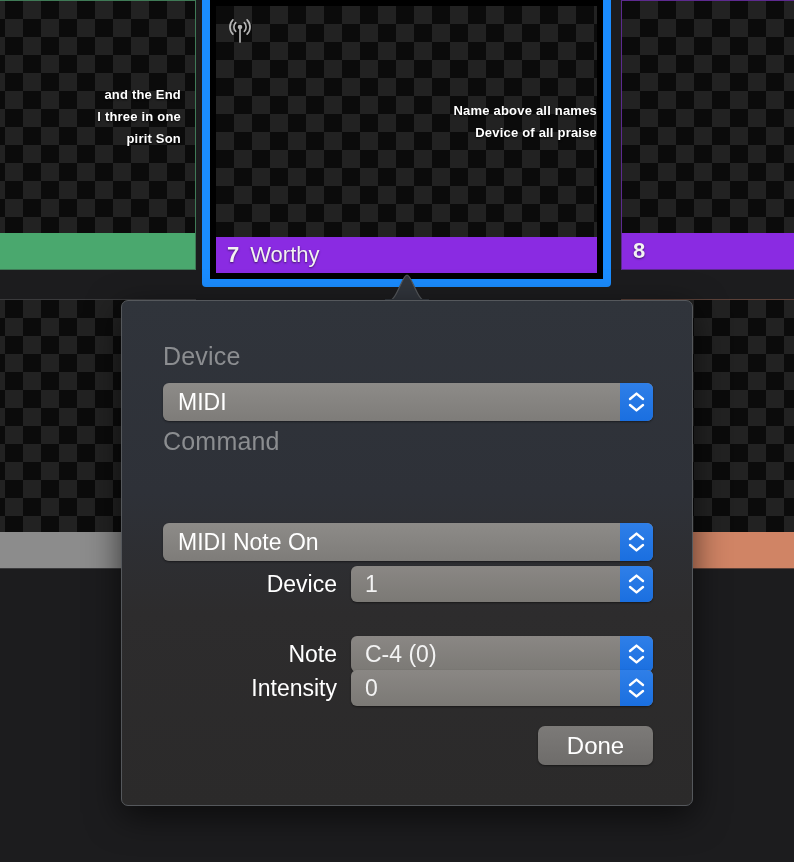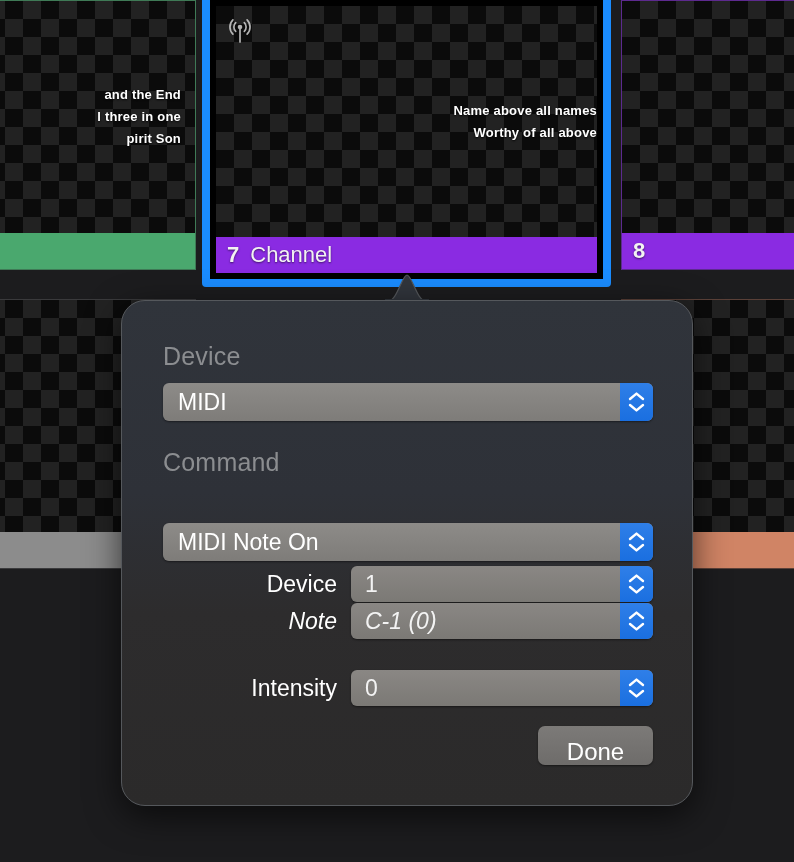--- a/index.html
+++ b/index.html
@@ -138,36 +138,36 @@
   }
 
   #popover {
     position: absolute;
     left: 121px;
     top: 300px;
     width: 572px;
     height: 506px;
     background: linear-gradient(180deg, #30343b 0%, #2e3138 38%, #2d2c2d 62%, #2b2a2a 100%);
     border: 1px solid #55585c;
-    border-radius: 24px;
+    border-radius: 7px;
     box-sizing: border-box;
     box-shadow: 0 10px 34px rgba(0,0,0,0.62);
     z-index: 11;
   }
 
   .section-label {
     position: absolute;
     left: 41px;
     color: #8b8d90;
     font-size: 25px;
     font-weight: normal;
     letter-spacing: 0.2px;
   }
   #device-label  { top: 41px; }
-  #command-label { top: 147px; }
+  #command-label { top: 126px; }
 
   
   .popup-wide {
     position: absolute;
     left: 41px;
     width: 490px;
     height: 38px;
     border-radius: 6px;
     box-sizing: border-box;
     background: linear-gradient(180deg, #8d8b88 0%, #7e7c79 100%);
@@ -201,21 +201,21 @@
   .stepper svg { display: block; }
 
   
   .field-row {
     position: absolute;
     left: 41px;
     width: 490px;
     height: 36px;
   }
   #row-channel   { top: 265px; }
-  #row-note      { top: 302px; font-style: italic; }
+  #row-note      { top: 335px; }
   #row-intensity { top: 369px; text-align: center; }
 
   .field-label {
     position: absolute;
     right: 316px;
     top: 50%;
     transform: translateY(-50%);
     color: #ffffff;
     font-size: 23px;
     white-space: nowrap;
@@ -249,21 +249,21 @@
     width: 115px;
     height: 39px;
     border-radius: 7px;
     background: linear-gradient(180deg, #7c7a78 0%, #6e6c6a 100%);
     border: none;
     color: #ffffff;
     font-size: 24px;
     font-family: "Liberation Sans", sans-serif;
     cursor: pointer;
     box-shadow: 0 1px 2px rgba(0,0,0,0.45);
-    padding: 12px;
+    padding: 6px;
   }
 </style>
 </head>
 <body>
 
 <div id="slide-grid">
 
   <div class="slide" id="slide-a">
     <div class="slide-body">
       <div class="slide-lyrics left-clip">
@@ -288,26 +288,26 @@
               <path d="M11.7 17.3a6 6 0 0 1 0-8.6"></path>
               <path d="M20.3 8.7a6 6 0 0 1 0 8.6"></path>
               <path d="M8.9 20.1a10 10 0 0 1 0-14.2"></path>
               <path d="M23.1 5.9a10 10 0 0 1 0 14.2"></path>
               <path d="M16 15.3V28"></path>
             </g>
           </svg>
         </span>
         <div class="slide-lyrics">
           <div>Name above all names</div>
-          <div>Worthy of all above</div>
+          <div>Device of all praise</div>
         </div>
       </div>
       <div class="slide-label">
         <span class="num">7</span>
-        <span class="nm">Channel</span>
+        <span class="nm">Worthy</span>
       </div>
     </div>
   </div>
 
   <div class="slide" id="slide-c">
     <div class="slide-body">
       <div class="slide-lyrics right-clip">
         <div>All the</div>
         <div>He wraps</div>
         <div>And darkne</div>
@@ -389,21 +389,21 @@
         <svg width="17" height="9" viewBox="0 0 17 9">
             <path d="M2 2 L8.5 7.4 L15 2" fill="none" stroke="#ffffff" stroke-width="2.4" stroke-linecap="round" stroke-linejoin="round"></path>
           </svg>
       </span>
     </span>
   </div>
 
   <div class="field-row" id="row-note">
     <span class="field-label">Note</span>
     <span class="popup-narrow">
-      <span class="pw-text">C-1 (0)</span>
+      <span class="pw-text">C-4 (0)</span>
       <span class="stepper">
         <svg width="17" height="9" viewBox="0 0 17 9">
             <path d="M2 7 L8.5 1.6 L15 7" fill="none" stroke="#ffffff" stroke-width="2.4" stroke-linecap="round" stroke-linejoin="round"></path>
           </svg>
         <svg width="17" height="9" viewBox="0 0 17 9">
             <path d="M2 2 L8.5 7.4 L15 2" fill="none" stroke="#ffffff" stroke-width="2.4" stroke-linecap="round" stroke-linejoin="round"></path>
           </svg>
       </span>
     </span>
   </div>

